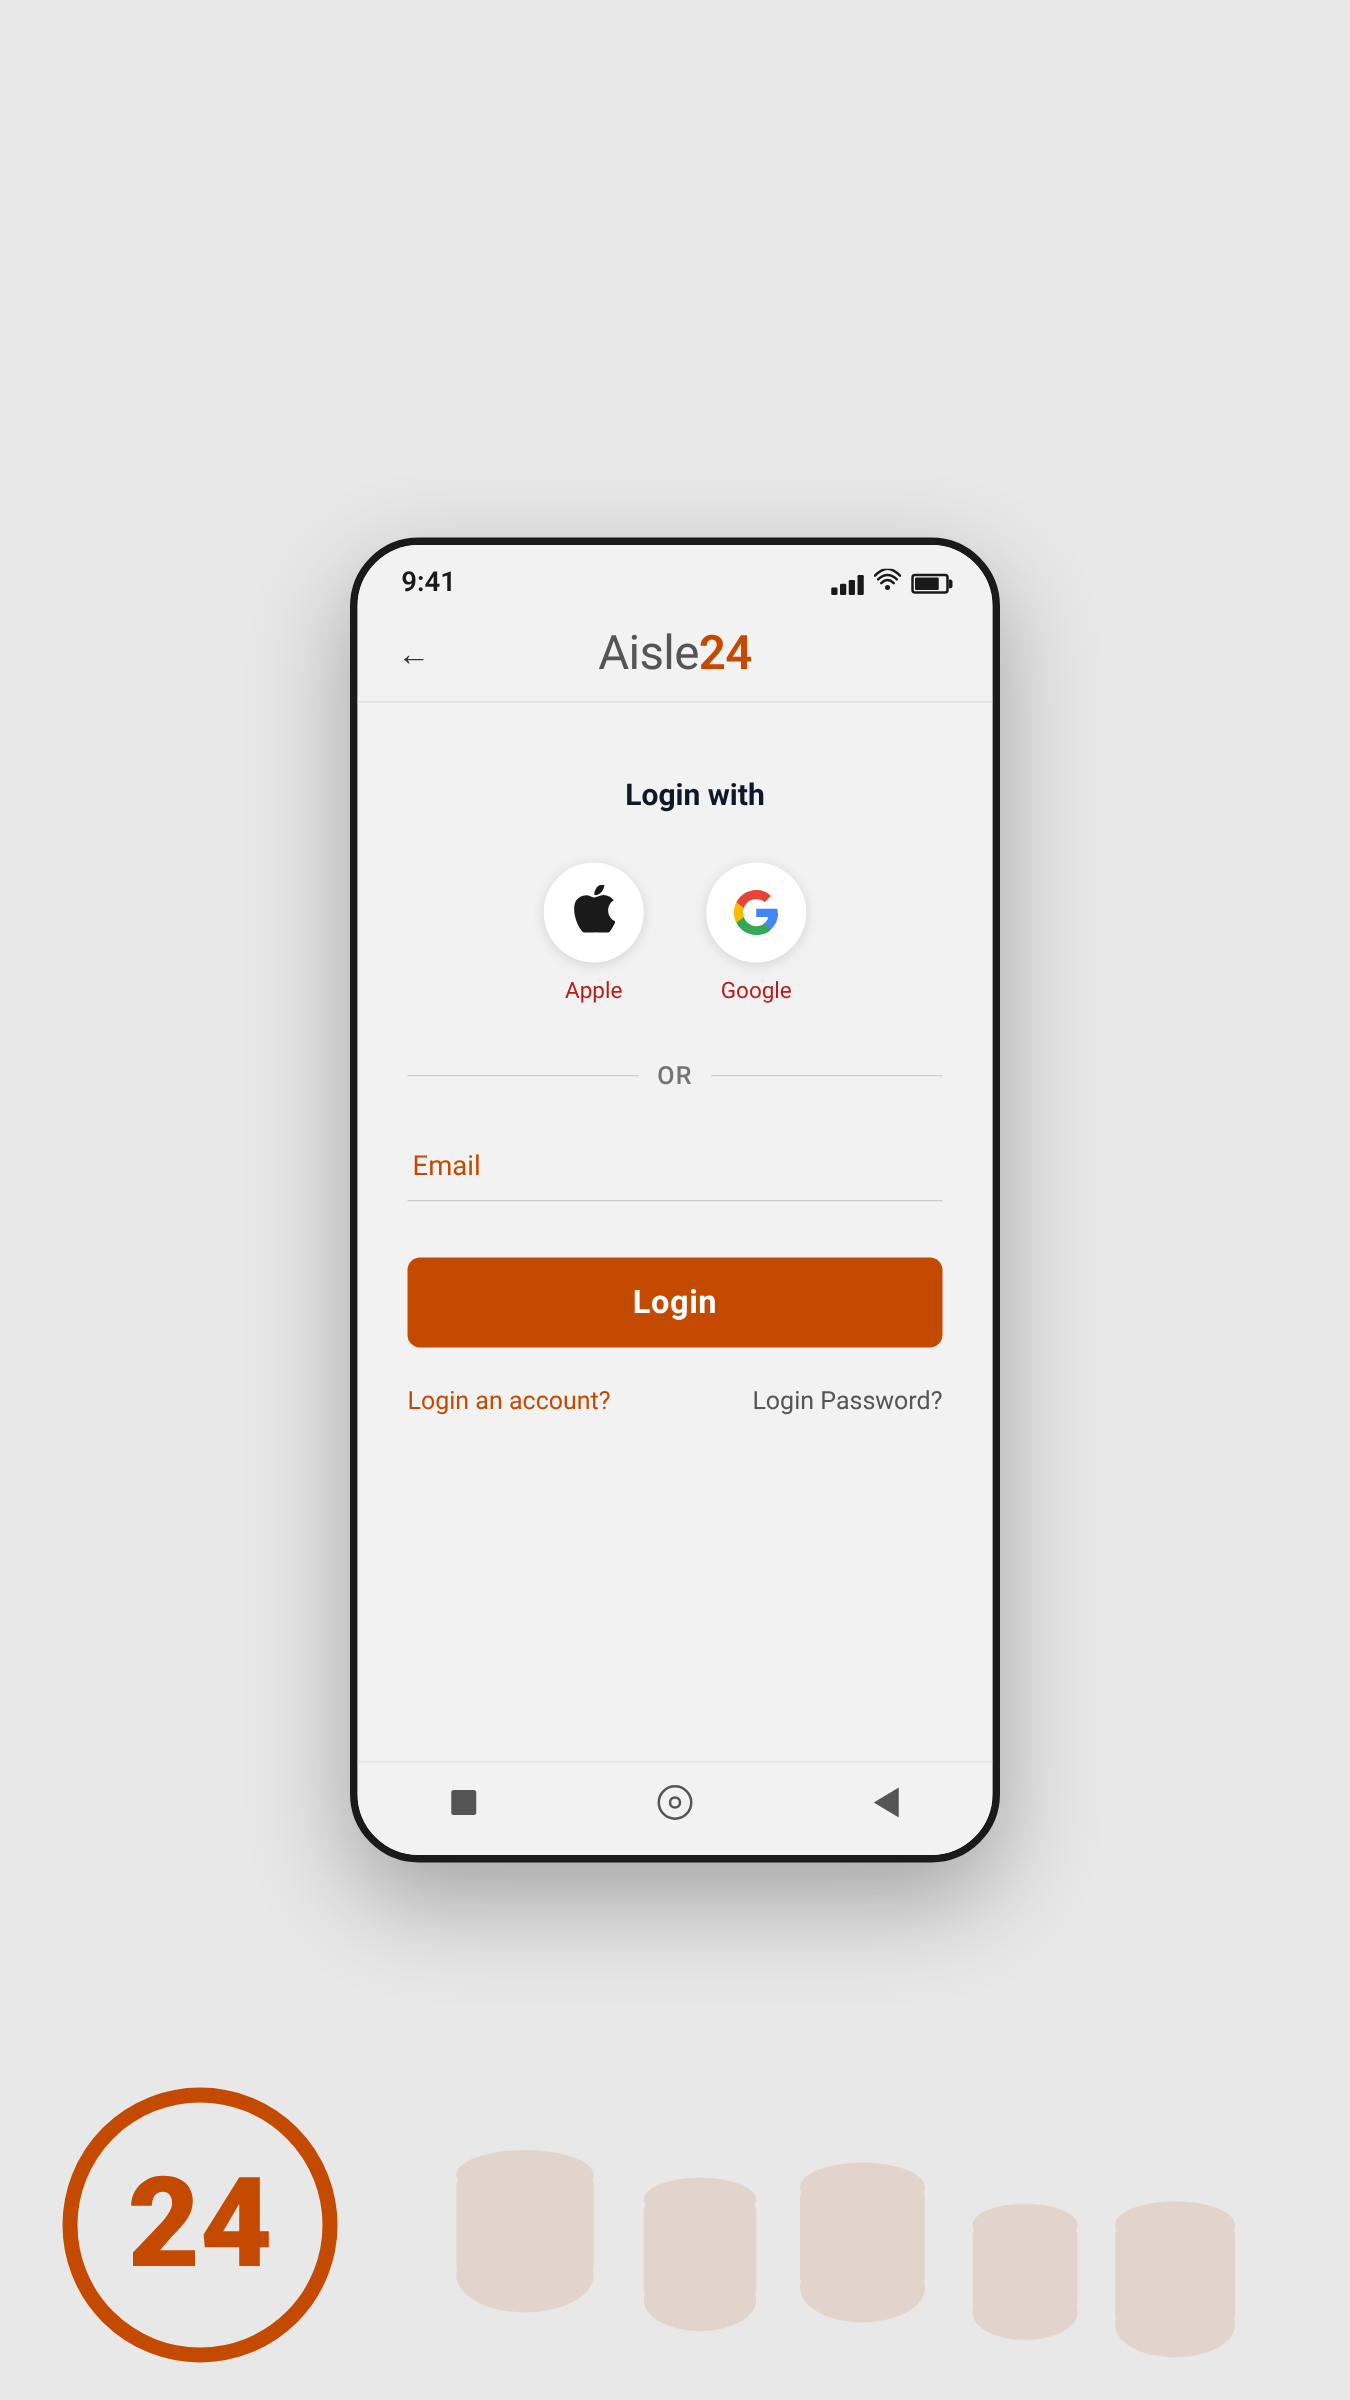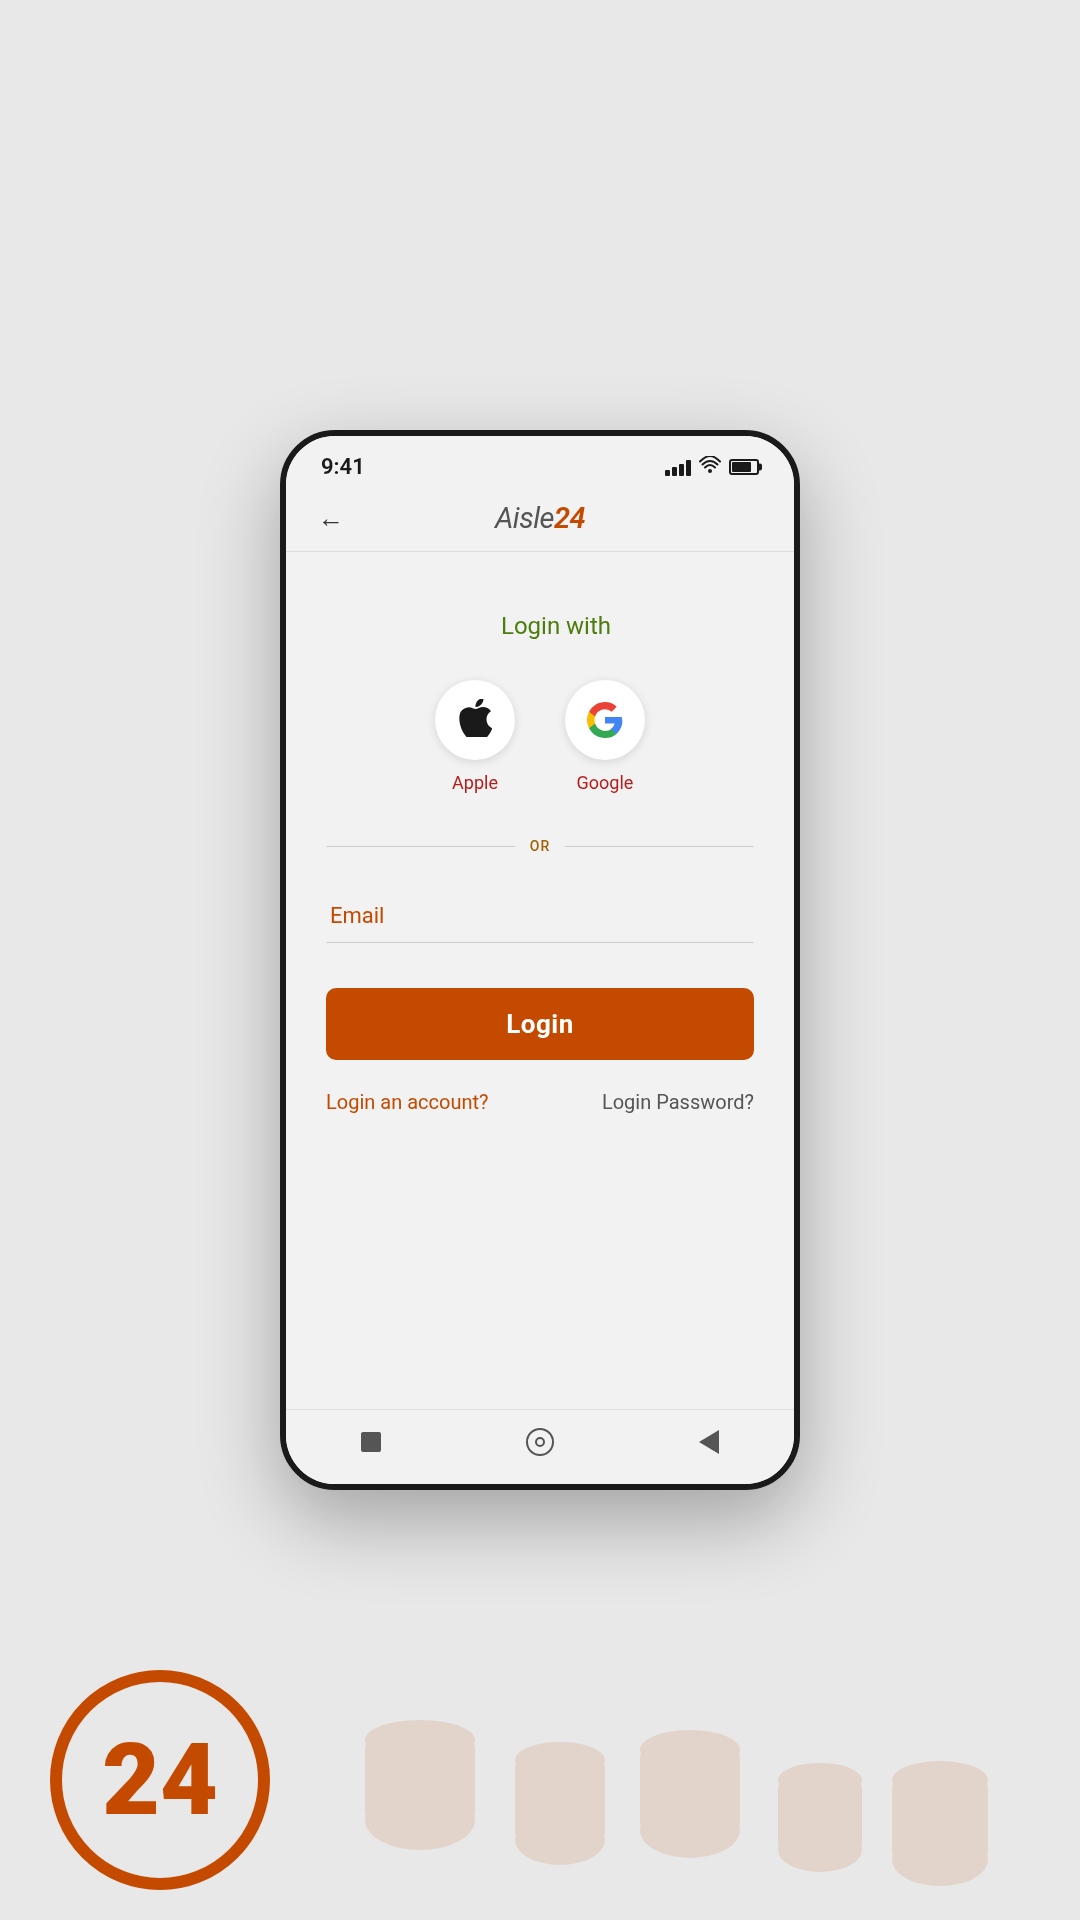--- a/index.html
+++ b/index.html
@@ -118,46 +118,45 @@
       color: #333;
       cursor: pointer;
       display: flex;
       align-items: center;
       justify-content: center;
       width: 40px;
       height: 40px;
     }
 
     .app-title {
-      font-size: 29px;
+      font-size: 38px;
       color: #555;
       font-weight: 400;
       letter-spacing: -0.5px;
-      font-style: italic;
     }
 
     .app-title-num {
       color: #c44a00;
       font-weight: 600;
     }
 
     
     .content {
       flex: 1;
       background: #f2f2f2;
       display: flex;
       flex-direction: column;
       align-items: center;
       padding: 60px 40px 30px;
     }
 
     .login-with-label {
       font-size: 24px;
-      font-weight: 400;
-      color: #4d7c0f;
+      font-weight: 700;
+      color: #0f172a;
       margin-bottom: 40px;
       margin-left: 32px;
     }
 
     .social-buttons {
       display: flex;
       gap: 50px;
       margin-bottom: 45px;
     }
 
@@ -208,22 +207,22 @@
       margin-bottom: 35px;
     }
 
     .or-line {
       flex: 1;
       height: 1px;
       background: #ccc;
     }
 
     .or-text {
-      font-size: 14px;
-      color: #a16207;
+      font-size: 20px;
+      color: #737373;
       font-weight: 500;
       letter-spacing: 1px;
     }
 
     
     .input-group {
       width: 100%;
       margin-bottom: 10px;
     }
 

